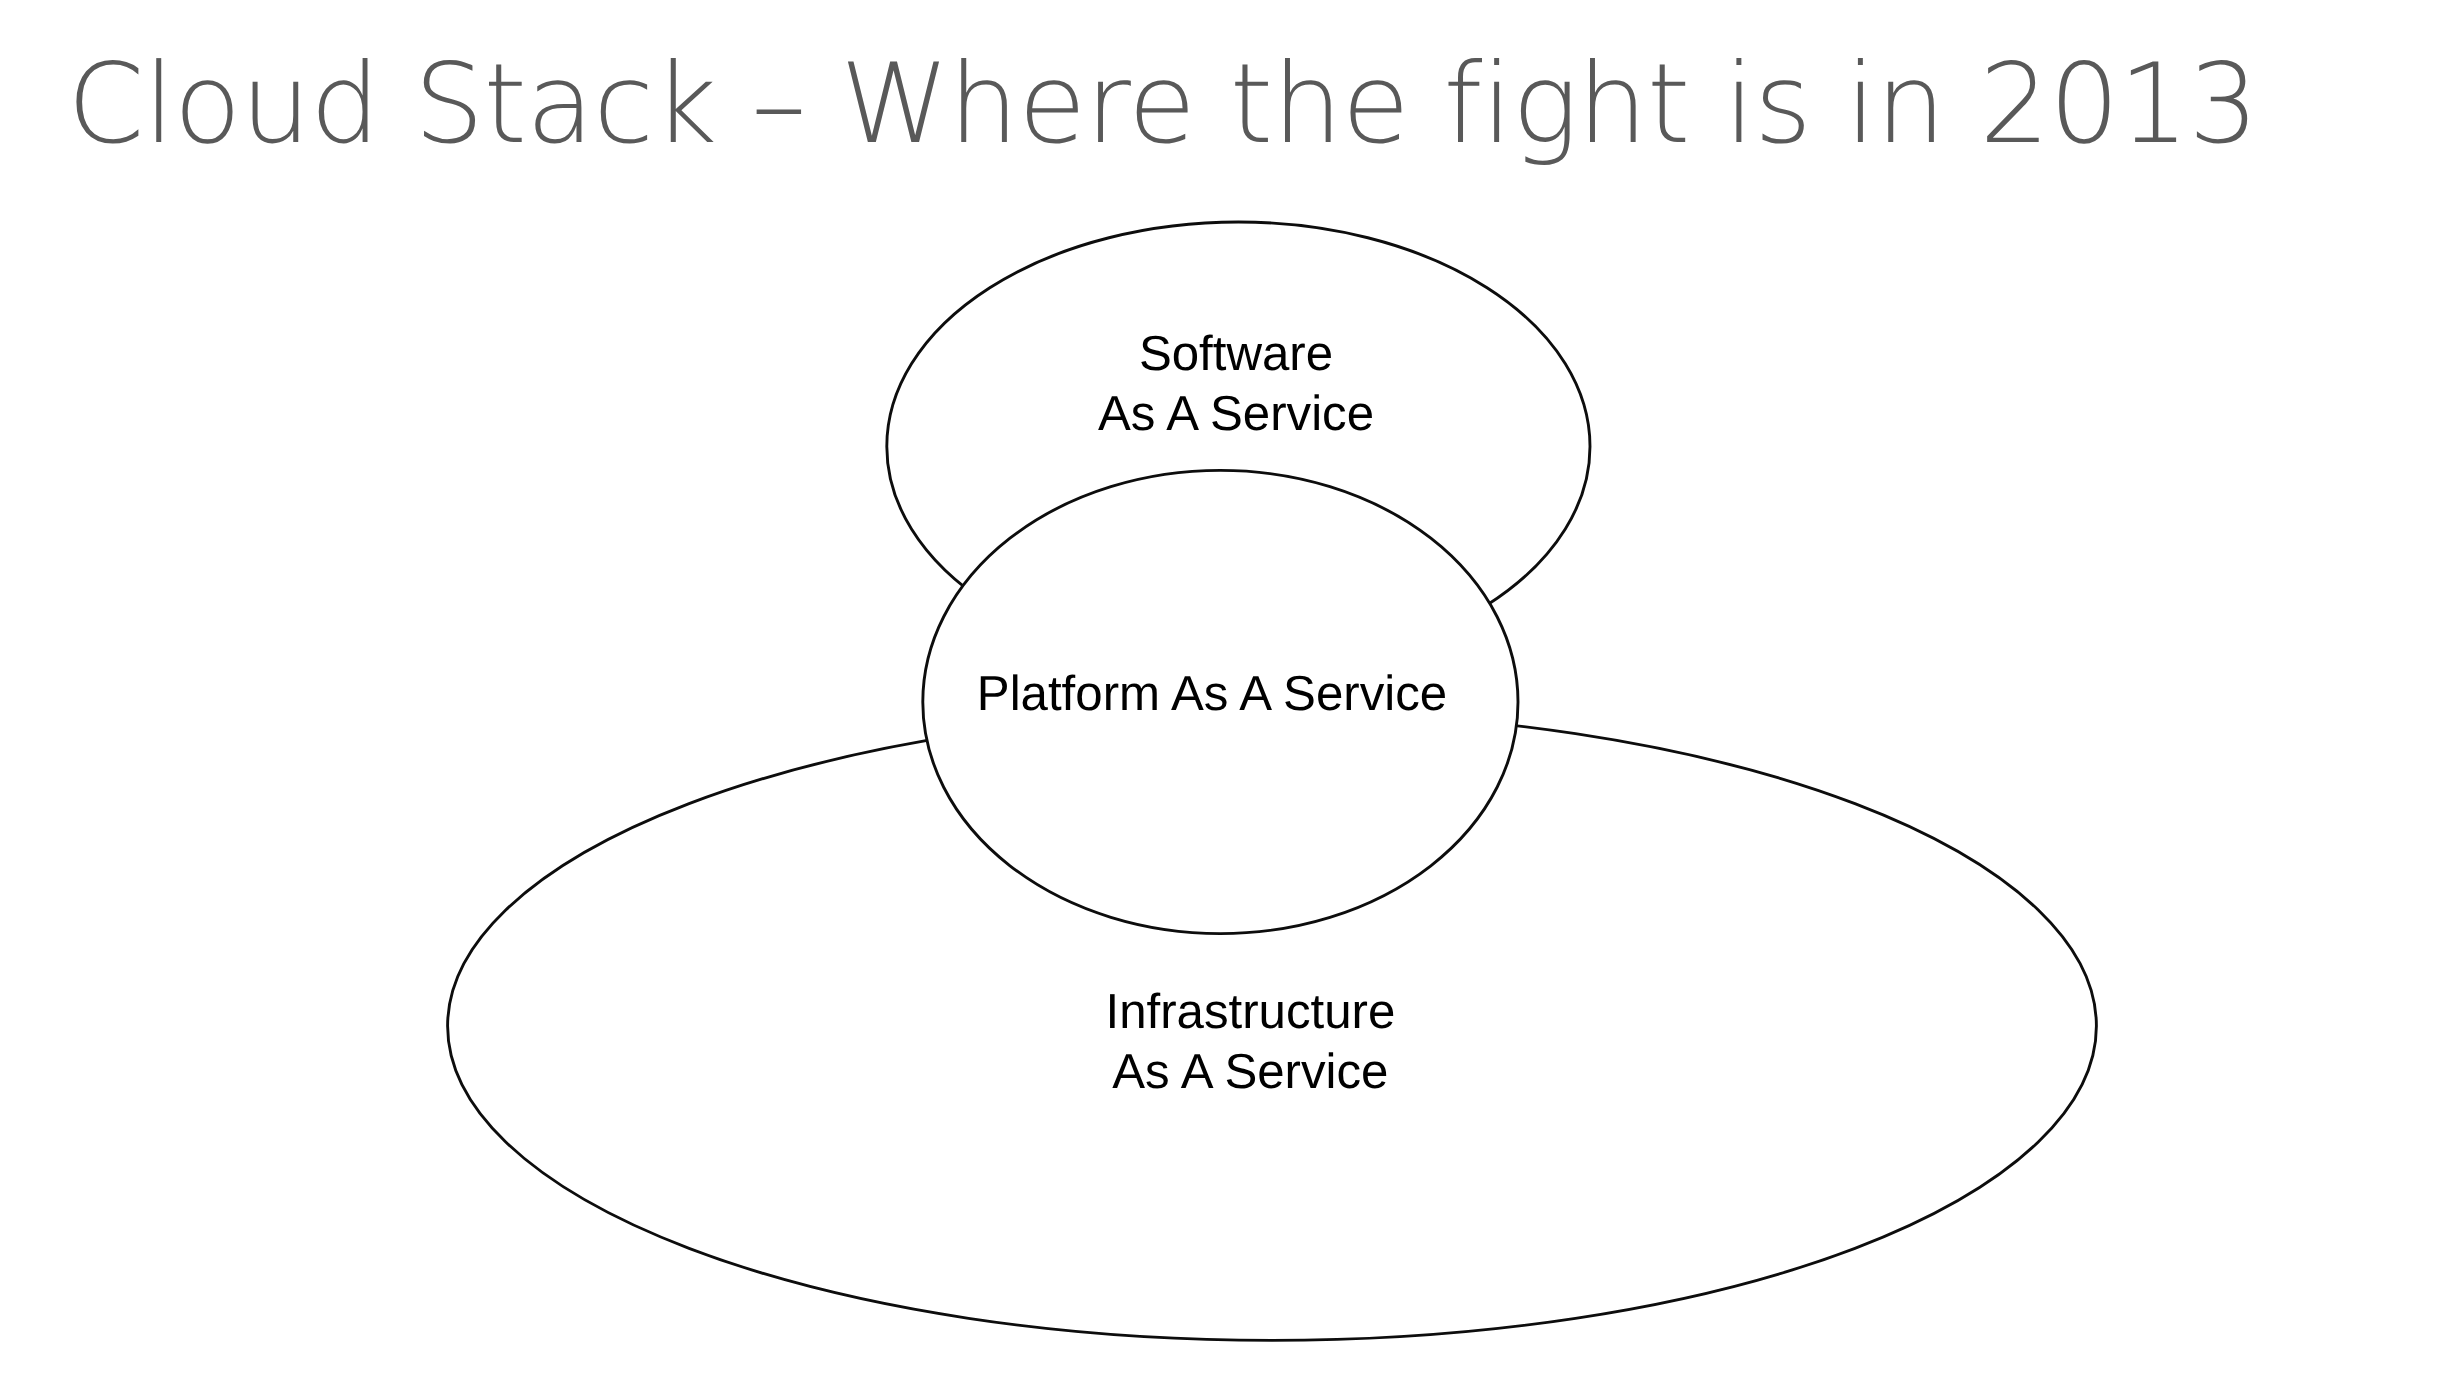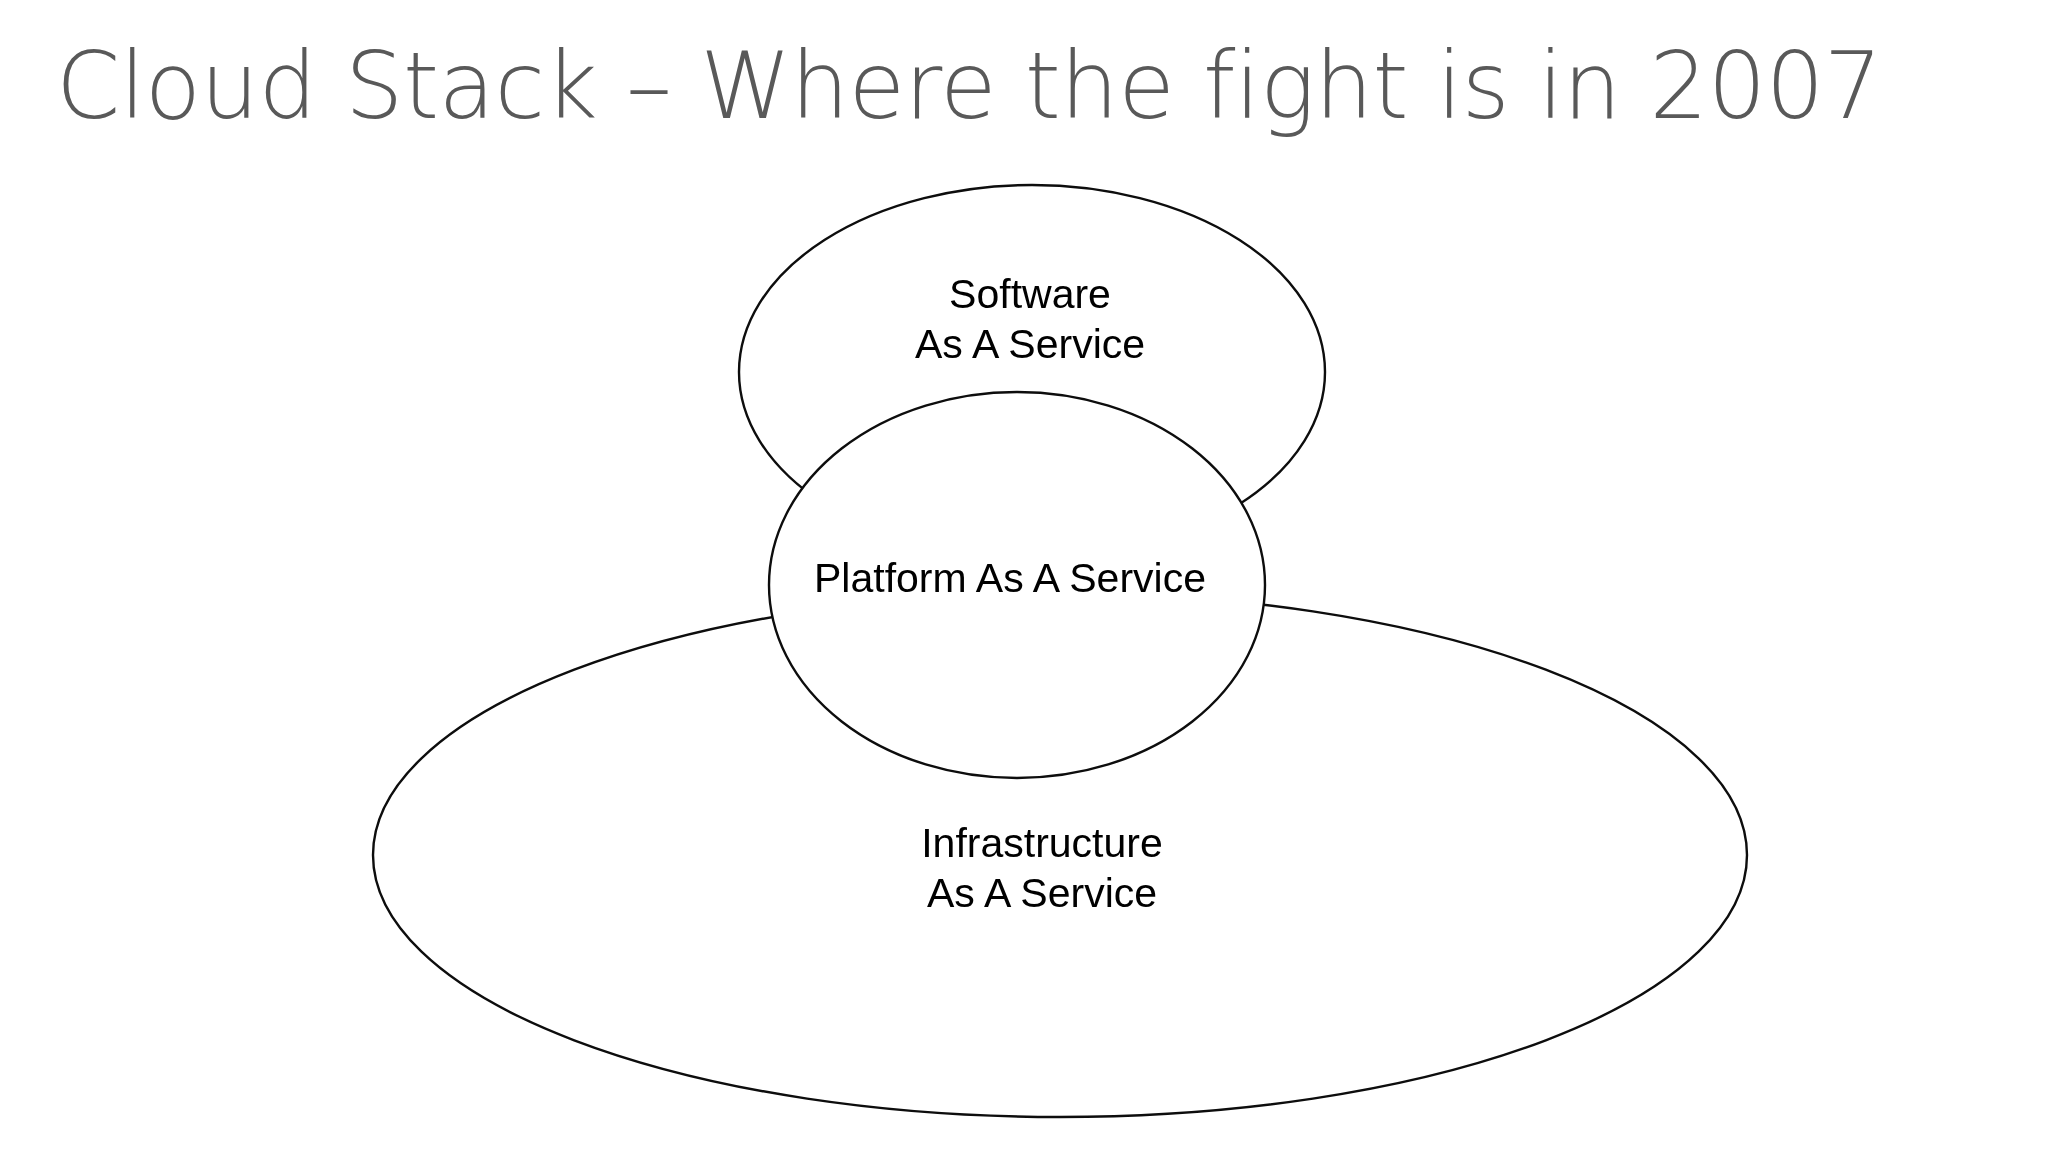--- a/index.html
+++ b/index.html
@@ -54,21 +54,21 @@
     fill: #000000;
     text-anchor: middle;
     dominant-baseline: auto;
   }
 </style>
 </head>
 <body>
 
 <div id="slide">
 
-  <div id="slide-title">Cloud Stack – Where the fight is in 2007</div>
+  <div id="slide-title">Cloud Stack – Where the fight is in 2013</div>
 
   <svg id="diagram" viewBox="0 0 2048 1152" xmlns="http://www.w3.org/2000/svg">
 
     <g>
       <ellipse class="venn-ellipse" cx="1060" cy="855" rx="687" ry="262"></ellipse>
     </g>
 
     <g>
       <ellipse class="venn-ellipse" cx="1032" cy="372" rx="293" ry="187"></ellipse>
     </g>

